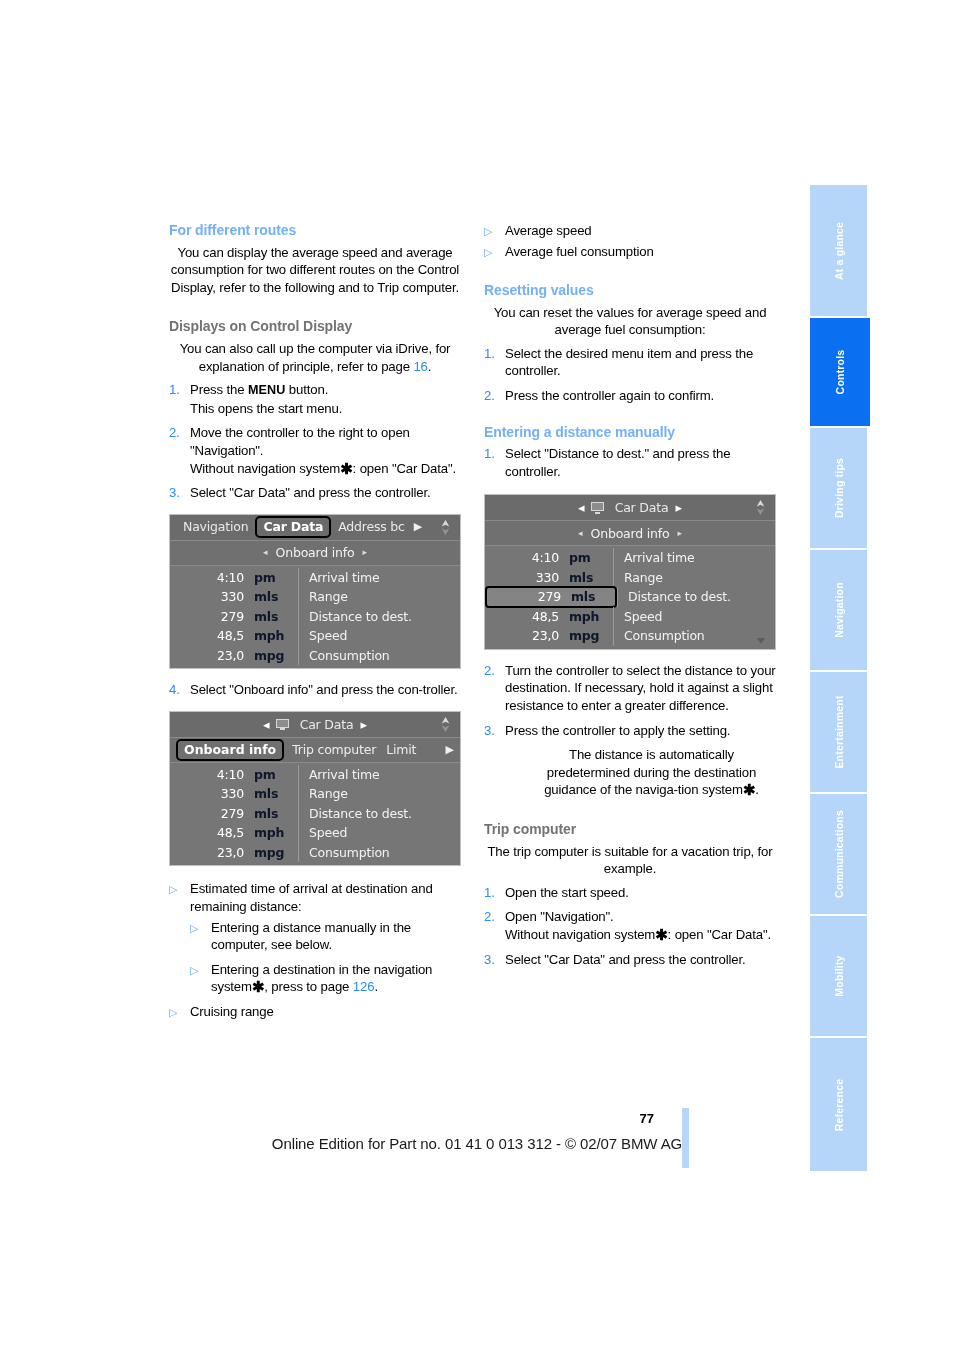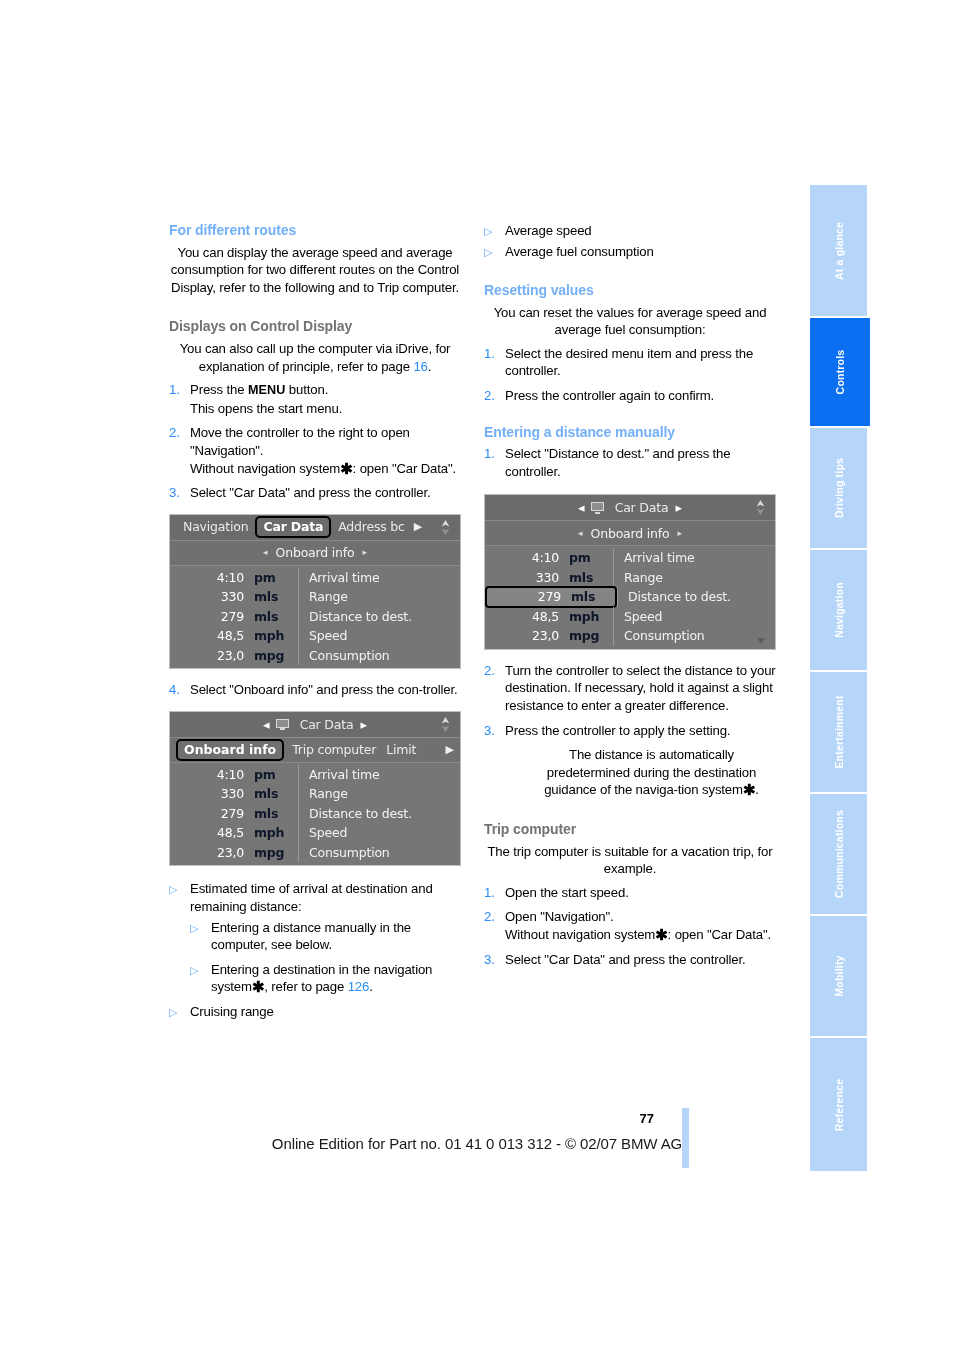--- a/index.html
+++ b/index.html
@@ -465,21 +465,21 @@
       <div class="bitem">
         <span class="tri">▷</span>
         <span class="txt">Estimated time of arrival at destination and remaining distance:</span>
       </div>
       <div class="bitem indent">
         <span class="tri">▷</span>
         <span class="txt">Entering a distance manually in the computer, see below.</span>
       </div>
       <div class="bitem indent">
         <span class="tri">▷</span>
-        <span class="txt"><span>Entering a destination in the navigation system</span><span class="star">✱</span><span>, refer to page </span><span class="pgref">126</span><span>.</span></span>
+        <span class="txt"><span>Entering a destination in the navigation system</span><span class="star">✱</span><span>, press to page </span><span class="pgref">126</span><span>.</span></span>
       </div>
       <div class="bitem">
         <span class="tri">▷</span>
         <span class="txt">Cruising range</span>
       </div>
     </div>
 
   </div>
 
   <div class="col col-right">

